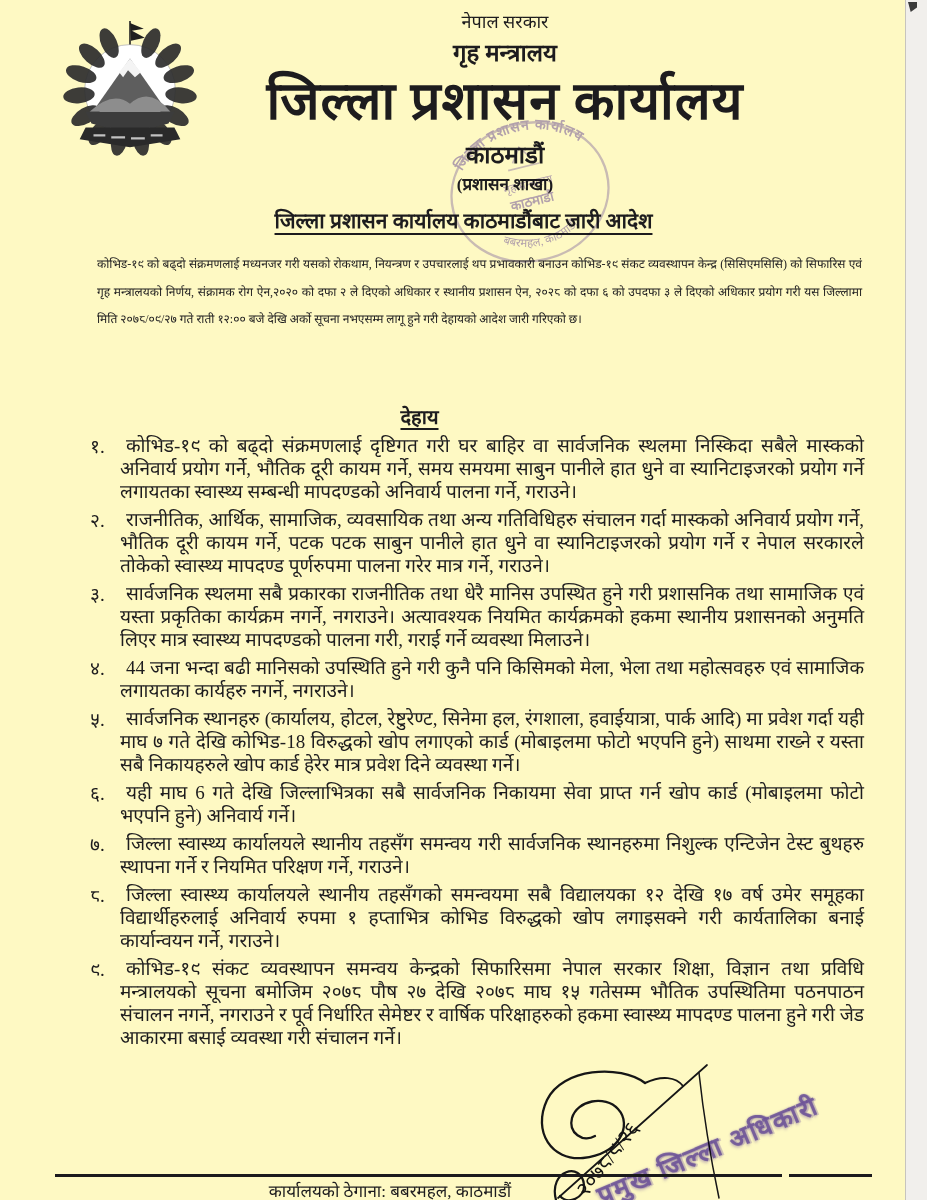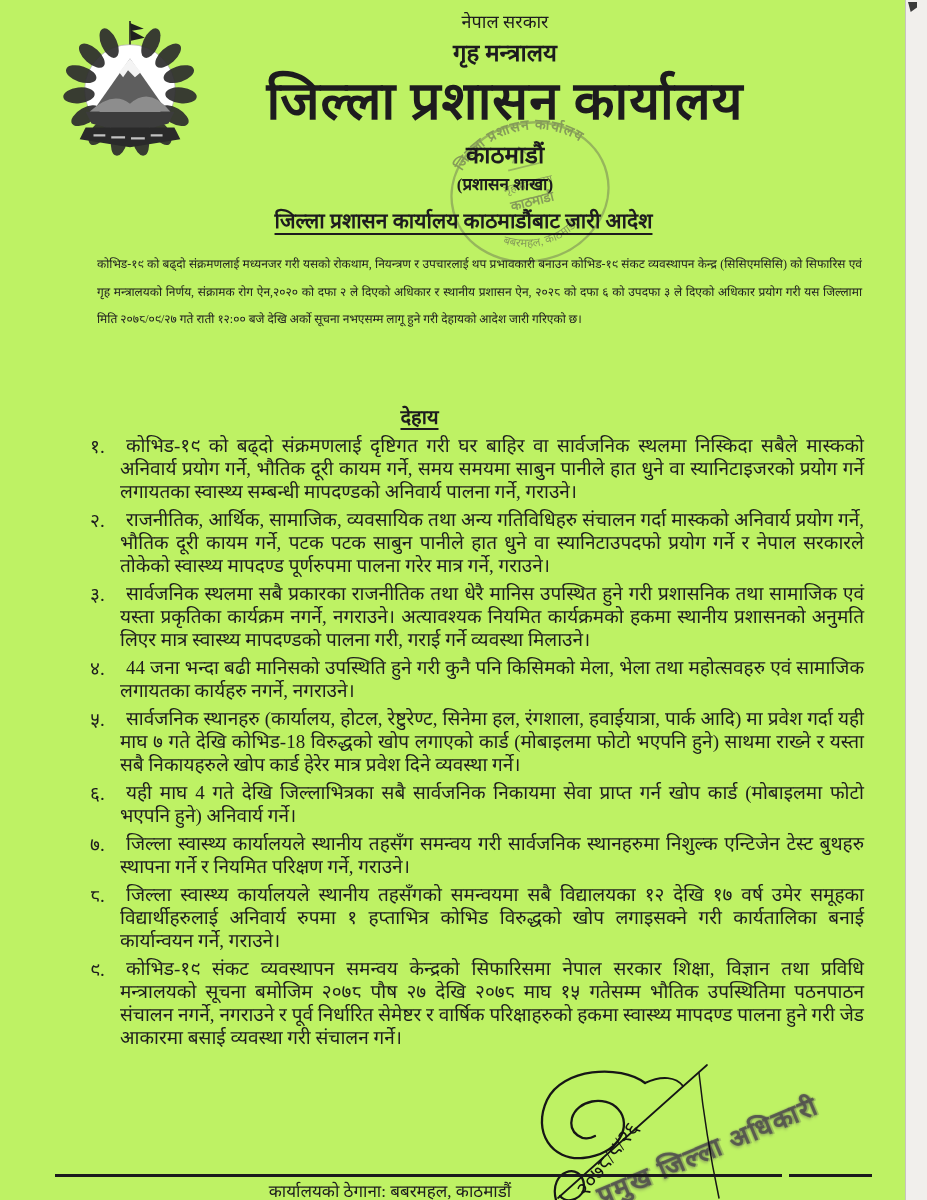--- a/index.html
+++ b/index.html
@@ -1,18 +1,18 @@
 <!DOCTYPE html>
 <html lang="ne"><head>
 <meta charset="utf-8">
 <style>
   html,body{margin:0;padding:0;background:#e9e8e5;}
   .page{
     position:relative;width:927px;height:1200px;margin:0 auto;
-    background:#bef264;overflow:hidden;
+    background:#fef9c3;overflow:hidden;
     font-family:"Liberation Serif","DejaVu Serif",serif;
     color:#1d1c1e;
   }
   
   .hdr{position:absolute;left:110px;top:12px;width:790px;text-align:center;line-height:1.15;}
   .hdr .govt{font-size:18px;}
   .hdr .ministry{font-size:24px;font-weight:600;margin-top:7px;}
   .hdr .office{font-size:53px;font-weight:bold;margin-top:4px;letter-spacing:1px;}
   .hdr .district{font-size:24px;font-weight:bold;margin-top:10px;}
   .hdr .branch{font-size:17px;font-weight:bold;margin-top:5px;}
@@ -136,37 +136,37 @@
     <span>देहाय</span>
   </div>
 
   <div class="orders">
     <div class="order">
       <div class="num">१.</div>
       <div class="txt">कोभिड-१९ को बढ्दो संक्रमणलाई दृष्टिगत गरी घर बाहिर वा सार्वजनिक स्थलमा निस्किदा सबैले मास्कको अनिवार्य प्रयोग गर्ने, भौतिक दूरी कायम गर्ने, समय समयमा साबुन पानीले हात धुने वा स्यानिटाइजरको प्रयोग गर्ने लगायतका स्वास्थ्य सम्बन्धी मापदण्डको अनिवार्य पालना गर्ने, गराउने।</div>
     </div>
     <div class="order">
       <div class="num">२.</div>
-      <div class="txt">राजनीतिक, आर्थिक, सामाजिक, व्यवसायिक तथा अन्य गतिविधिहरु संचालन गर्दा मास्कको अनिवार्य प्रयोग गर्ने, भौतिक दूरी कायम गर्ने, पटक पटक साबुन पानीले हात धुने वा स्यानिटाउपदफो प्रयोग गर्ने र नेपाल सरकारले तोकेको स्वास्थ्य मापदण्ड पूर्णरुपमा पालना गरेर मात्र गर्ने, गराउने।</div>
+      <div class="txt">राजनीतिक, आर्थिक, सामाजिक, व्यवसायिक तथा अन्य गतिविधिहरु संचालन गर्दा मास्कको अनिवार्य प्रयोग गर्ने, भौतिक दूरी कायम गर्ने, पटक पटक साबुन पानीले हात धुने वा स्यानिटाइजरको प्रयोग गर्ने र नेपाल सरकारले तोकेको स्वास्थ्य मापदण्ड पूर्णरुपमा पालना गरेर मात्र गर्ने, गराउने।</div>
     </div>
     <div class="order">
       <div class="num">३.</div>
       <div class="txt">सार्वजनिक स्थलमा सबै प्रकारका राजनीतिक तथा धेरै मानिस उपस्थित हुने गरी प्रशासनिक तथा सामाजिक एवं यस्ता प्रकृतिका कार्यक्रम नगर्ने, नगराउने। अत्यावश्यक नियमित कार्यक्रमको हकमा स्थानीय प्रशासनको अनुमति लिएर मात्र स्वास्थ्य मापदण्डको पालना गरी, गराई गर्ने व्यवस्था मिलाउने।</div>
     </div>
     <div class="order">
       <div class="num">४.</div>
       <div class="txt">44 जना भन्दा बढी मानिसको उपस्थिति हुने गरी कुनै पनि किसिमको मेला, भेला तथा महोत्सवहरु एवं सामाजिक लगायतका कार्यहरु नगर्ने, नगराउने।</div>
     </div>
     <div class="order">
       <div class="num">५.</div>
       <div class="txt">सार्वजनिक स्थानहरु (कार्यालय, होटल, रेष्टुरेण्ट, सिनेमा हल, रंगशाला, हवाईयात्रा, पार्क आदि) मा प्रवेश गर्दा यही माघ ७ गते देखि कोभिड-18 विरुद्धको खोप लगाएको कार्ड (मोबाइलमा फोटो भएपनि हुने) साथमा राख्ने र यस्ता सबै निकायहरुले खोप कार्ड हेरेर मात्र प्रवेश दिने व्यवस्था गर्ने।</div>
     </div>
     <div class="order">
       <div class="num">६.</div>
-      <div class="txt">यही माघ 4 गते देखि जिल्लाभित्रका सबै सार्वजनिक निकायमा सेवा प्राप्त गर्न खोप कार्ड (मोबाइलमा फोटो भएपनि हुने) अनिवार्य गर्ने।</div>
+      <div class="txt">यही माघ 6 गते देखि जिल्लाभित्रका सबै सार्वजनिक निकायमा सेवा प्राप्त गर्न खोप कार्ड (मोबाइलमा फोटो भएपनि हुने) अनिवार्य गर्ने।</div>
     </div>
     <div class="order">
       <div class="num">७.</div>
       <div class="txt">जिल्ला स्वास्थ्य कार्यालयले स्थानीय तहसँग समन्वय गरी सार्वजनिक स्थानहरुमा निशुल्क एन्टिजेन टेस्ट बुथहरु स्थापना गर्ने र नियमित परिक्षण गर्ने, गराउने।</div>
     </div>
     <div class="order">
       <div class="num">८.</div>
       <div class="txt">जिल्ला स्वास्थ्य कार्यालयले स्थानीय तहसँगको समन्वयमा सबै विद्यालयका १२ देखि १७ वर्ष उमेर समूहका विद्यार्थीहरुलाई अनिवार्य रुपमा १ हप्ताभित्र कोभिड विरुद्धको खोप लगाइसक्ने गरी कार्यतालिका बनाई कार्यान्वयन गर्ने, गराउने।</div>
     </div>
     <div class="order">

